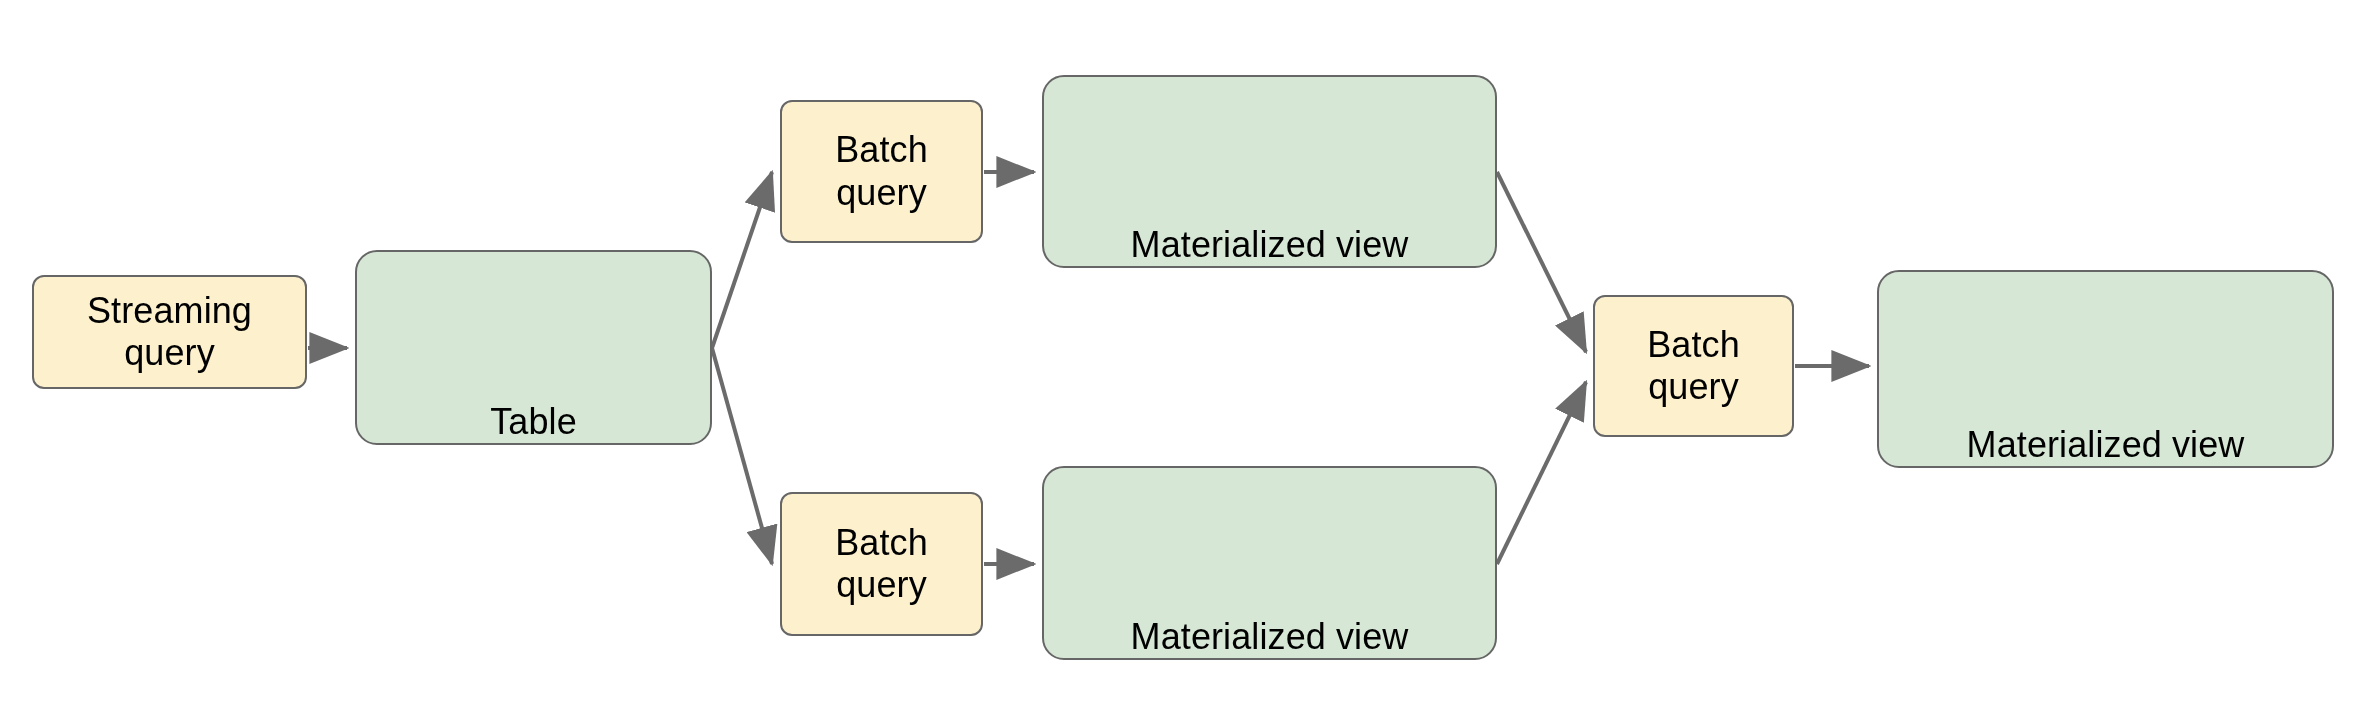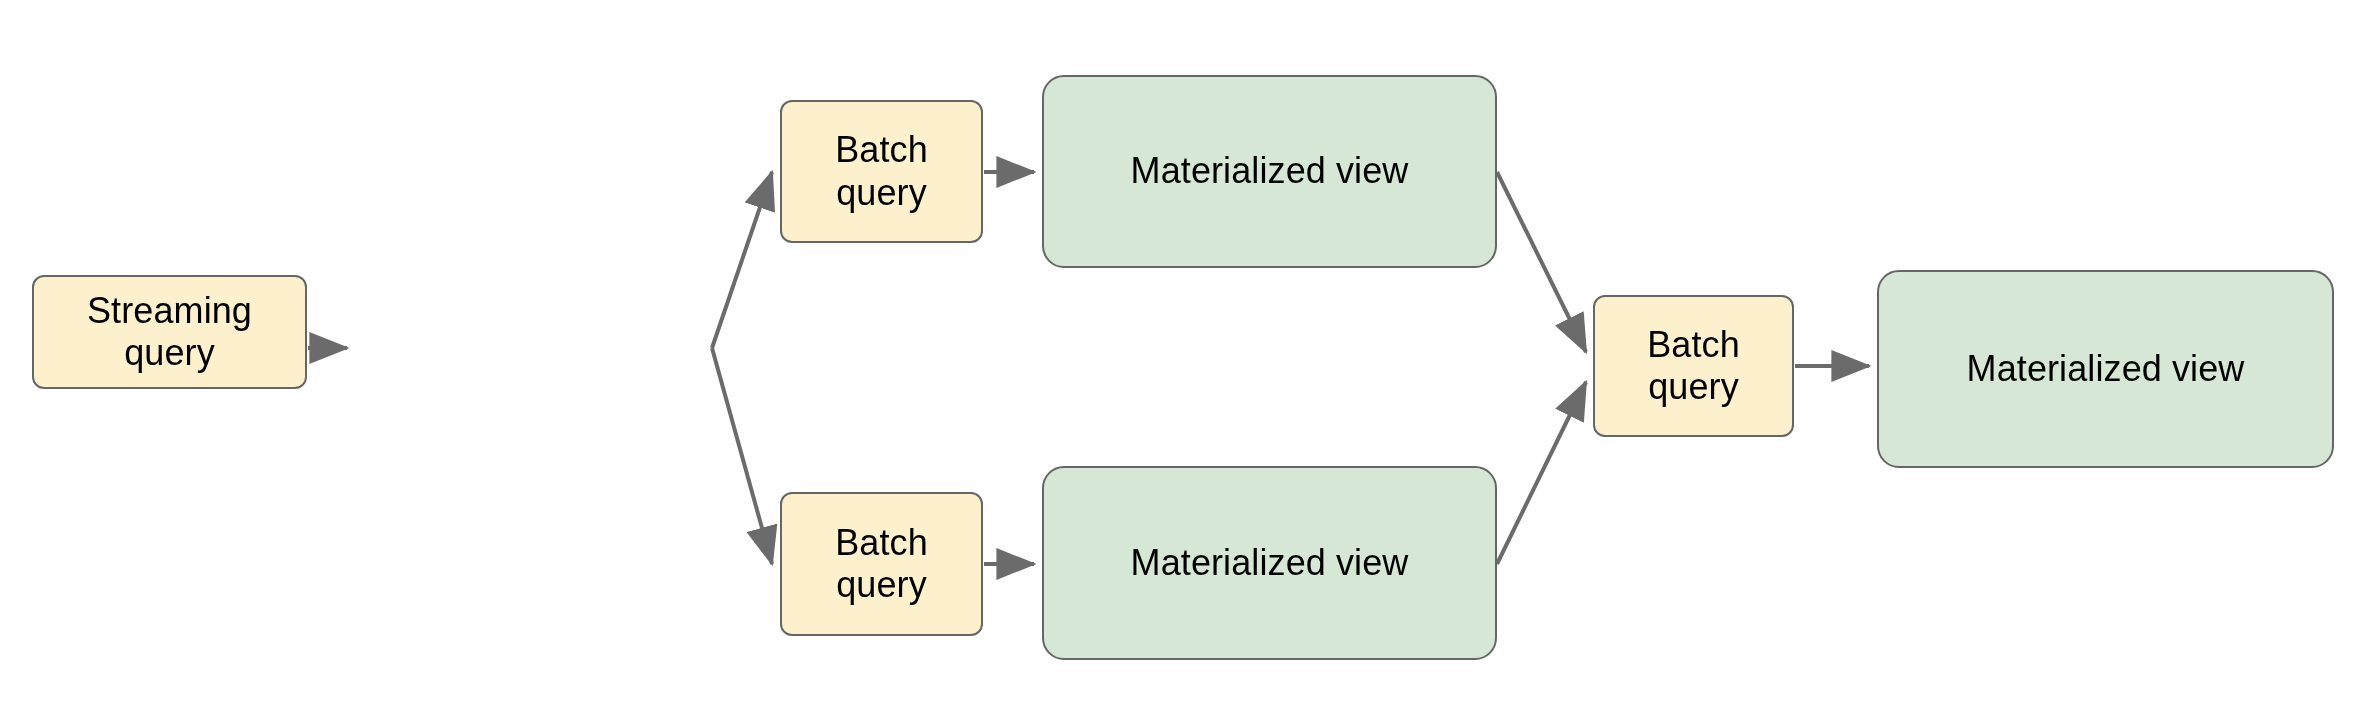--- a/index.html
+++ b/index.html
@@ -41,20 +41,21 @@
     border: 2px solid #666666;
     z-index: 2;
   }
   .node-process {
     background: #fcf0cd;
     border-radius: 12px;
   }
   .node-store {
     background: #d6e8d5;
     border-radius: 22px;
+    align-items: flex-end;
   }
   .node-label {
     display: block;
     white-space: pre-line;
     padding: 0 6px;
   }
 </style>
 </head>
 <body>
 
@@ -98,20 +99,23 @@
     <g>
       <line x1="1795" y1="366" x2="1869" y2="366" stroke="#6b6b6b" stroke-width="4" marker-end="url(#arrowhead)"></line>
     </g>
   </svg>
 
   <div class="node node-process" style="left: 32px; top: 275px; width: 275px; height: 114px;">
     <span class="node-label">Streaming
 query</span>
   </div>
 
+  <div class="node node-store" style="left: 355px; top: 250px; width: 357px; height: 195px;">
+    <span class="node-label">Table</span>
+  </div>
 
   <div class="node node-process" style="left: 780px; top: 100px; width: 203px; height: 143px;">
     <span class="node-label">Batch
 query</span>
   </div>
 
   <div class="node node-store" style="left: 1042px; top: 75px; width: 455px; height: 193px;">
     <span class="node-label">Materialized view</span>
   </div>
 

